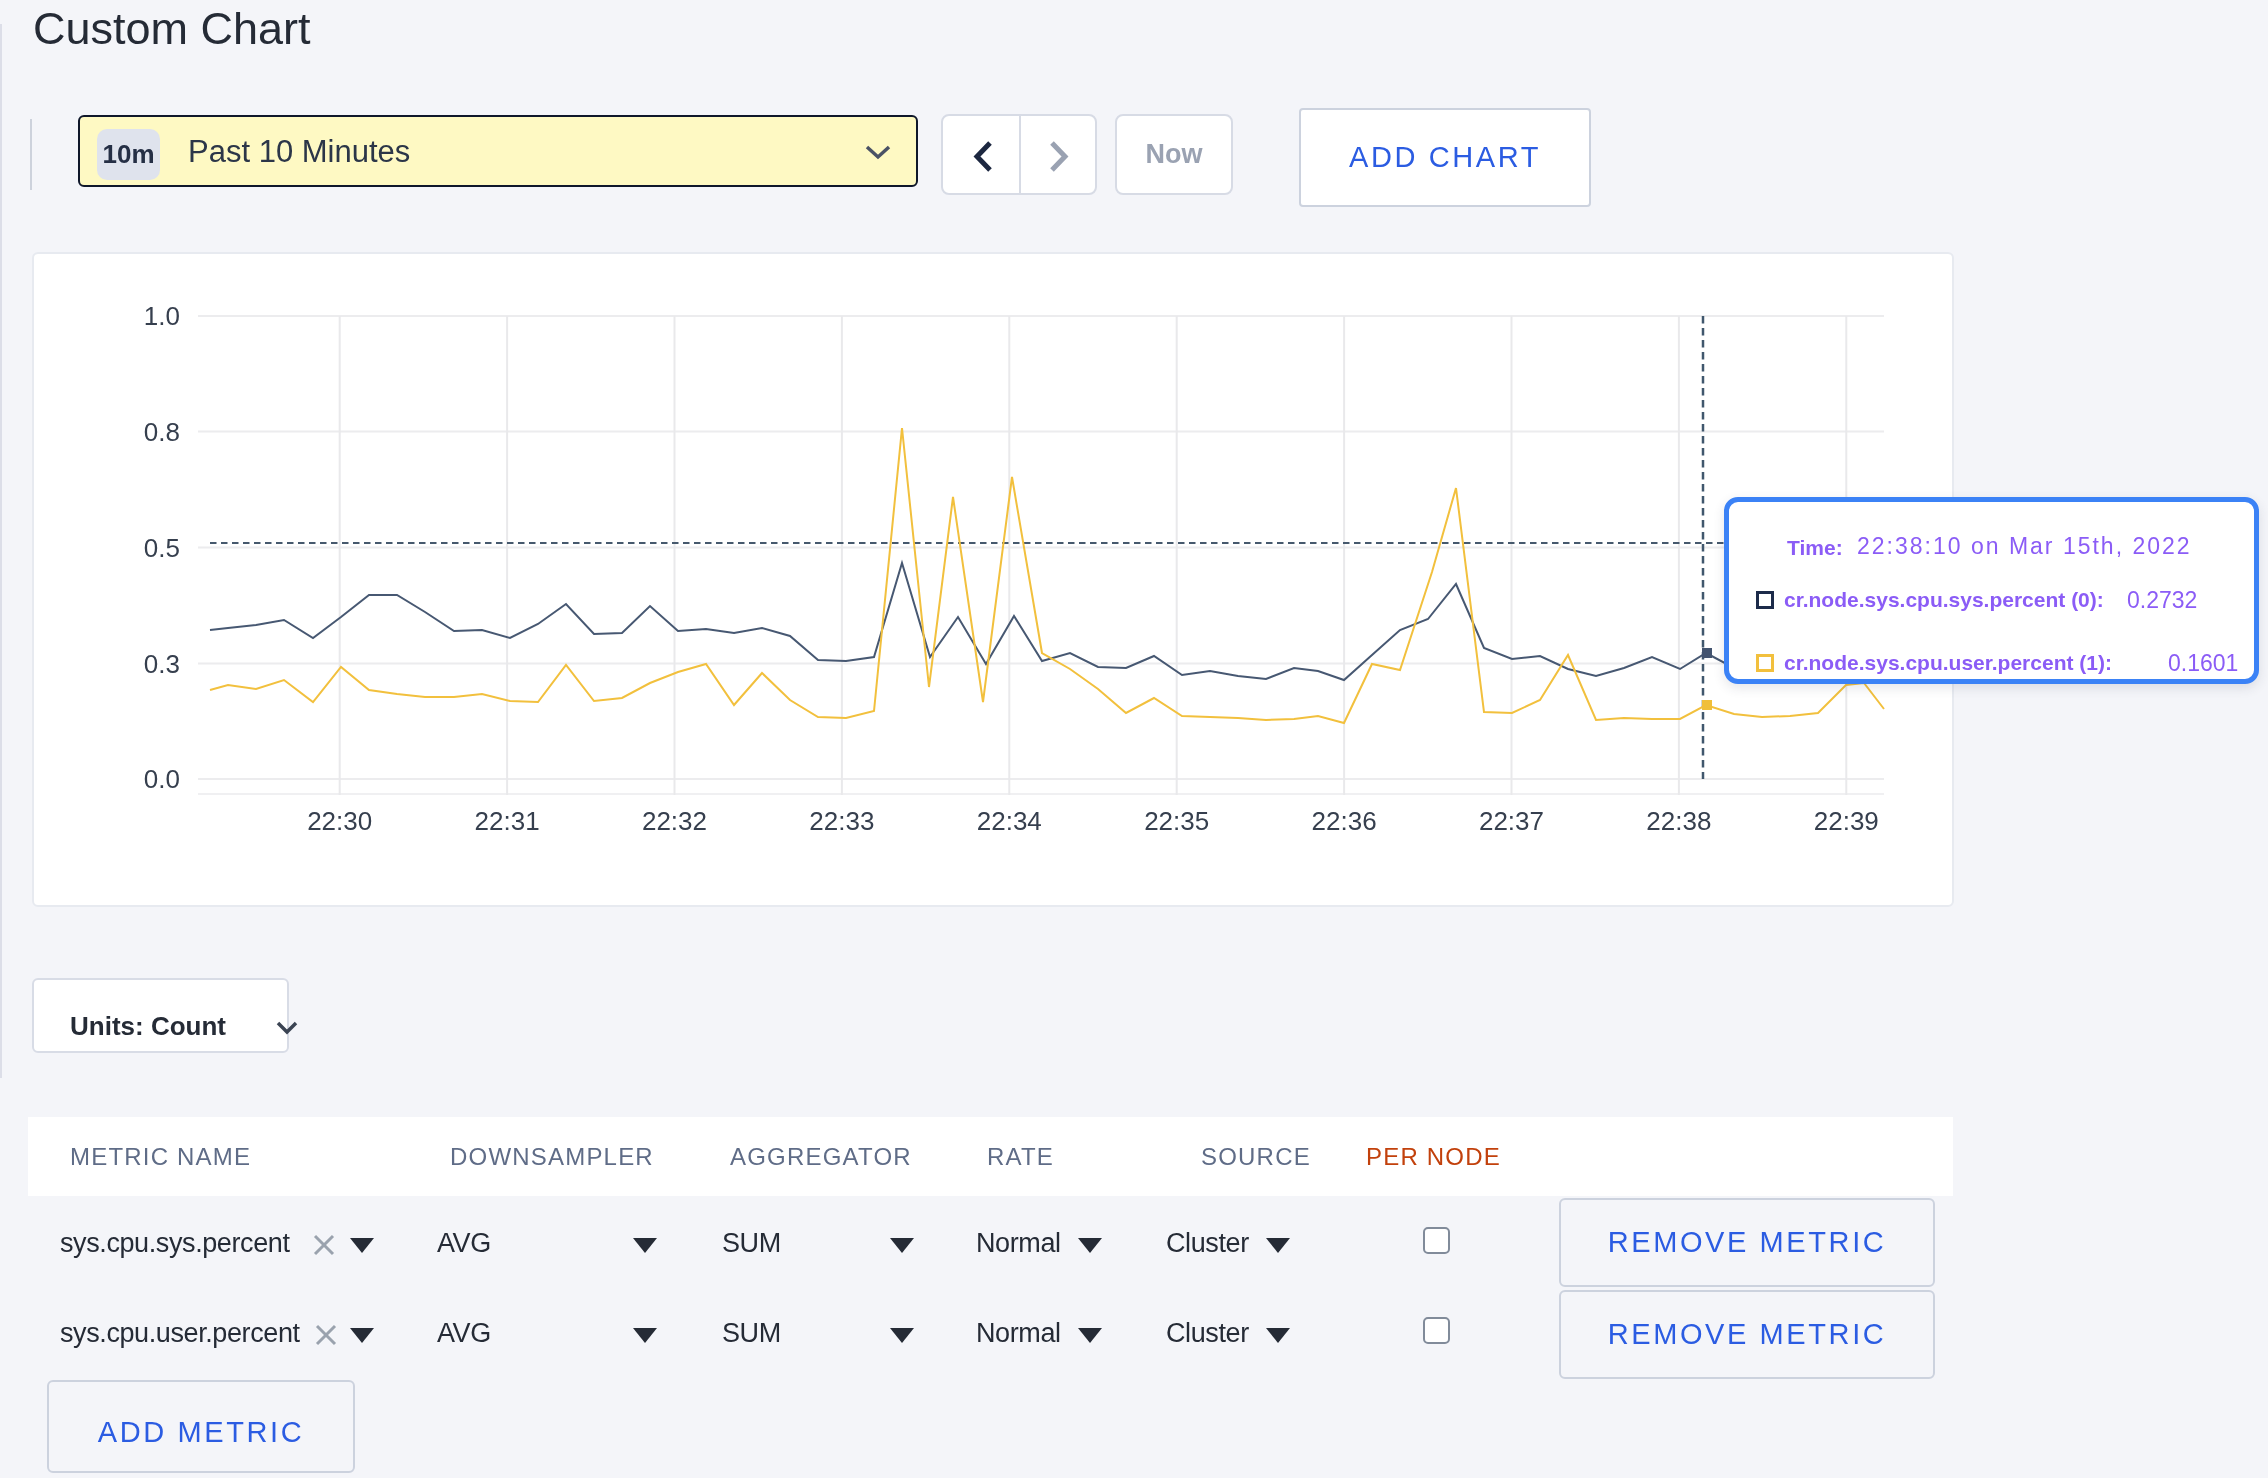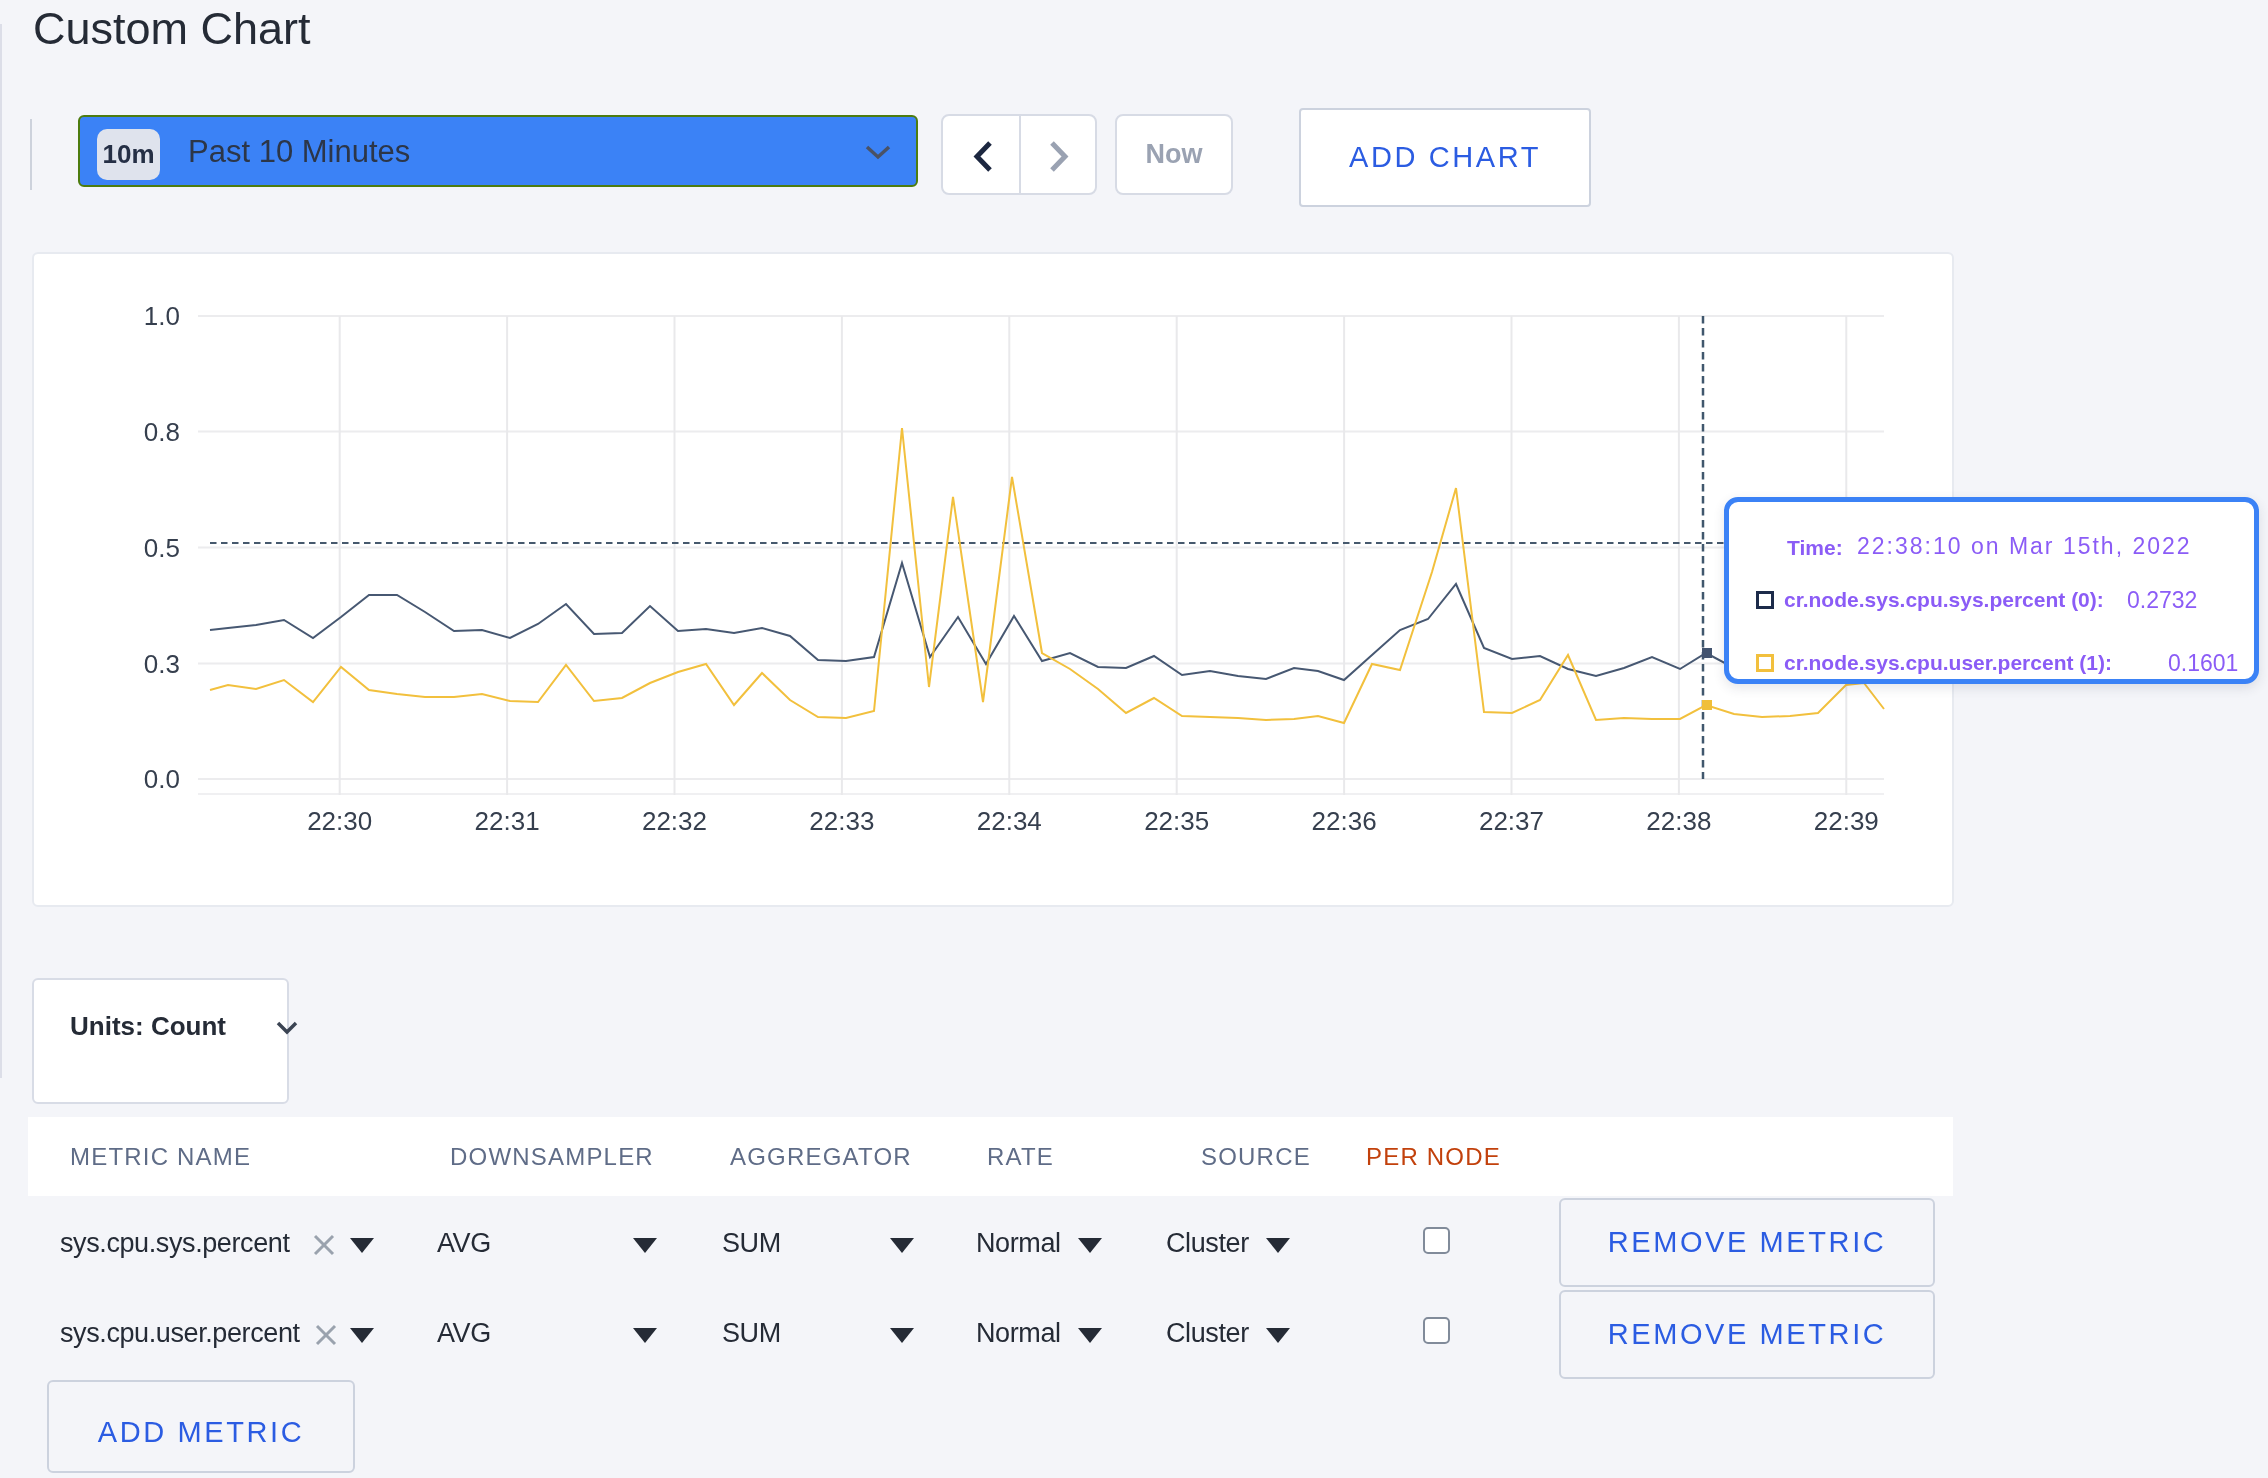--- a/index.html
+++ b/index.html
@@ -10,21 +10,21 @@
 </style>
 </head>
 <body>
 <div id="page">
 
   <div class="abs" style="left:0px; top:24px; width:2px; height:1054px; background:#dcdee8;"></div>
   <div class="abs" style="left:33px; top:3px; font-size:45px; color:#252b36;">Custom Chart</div>
 
   <div class="abs" style="left:30px; top:119px; width:2px; height:71px; background:#cdd2dc;"></div>
 
-  <div class="abs" style="left:78px; top:115px; width:840px; height:72px; background:#3b82f6; border:2px solid #4d7c0f; border-radius:6px;">
+  <div class="abs" style="left:78px; top:115px; width:840px; height:72px; background:#fef9c3; border:2px solid #0f172a; border-radius:6px;">
     <div class="abs" style="left:17px; top:12px; width:63px; height:51px; background:#dfe3ed; border-radius:10px; font-size:26px; font-weight:700; color:#252f45; text-align:center; line-height:51px;">10m</div>
     <div class="abs" style="left:108px; top:0; height:68px; line-height:70px; font-size:31px; color:#2c3648;">Past 10 Minutes</div>
     <svg class="abs" style="right:24px; top:26px;" width="28" height="18" viewBox="0 0 28 18">
         <polyline points="3,4 14,14 25,4" fill="none" stroke="#4a5265" stroke-width="3.5"></polyline>
       </svg>
   </div>
 
   <div class="abs" style="left:941px; top:114px; width:156px; height:81px; background:#fff; border:2px solid #d7dbe5; border-radius:8px;">
     <div class="abs" style="left:76px; top:0; width:2px; height:77px; background:#d7dbe5;"></div>
     <svg class="abs" style="left:28px; top:24px;" width="24" height="33" viewBox="0 0 24 33">
@@ -99,21 +99,21 @@
     <div class="abs" style="left:58px; top:34px; font-size:21px; font-weight:700;">Time:</div>
     <div class="abs" style="left:128px; top:31px; font-size:23px; letter-spacing:2px;">22:38:10 on Mar 15th, 2022</div>
     <div class="abs" style="left:27px; top:89px; width:18px; height:18px; border:3.5px solid #1c2b4a;"></div>
     <div class="abs" style="left:55px; top:86px; font-size:21px; font-weight:700;">cr.node.sys.cpu.sys.percent (0):</div>
     <div class="abs" style="left:398px; top:85px; font-size:23px;">0.2732</div>
     <div class="abs" style="left:27px; top:152px; width:18px; height:18px; border:3.5px solid #f2c03d;"></div>
     <div class="abs" style="left:55px; top:149px; font-size:21px; font-weight:700;">cr.node.sys.cpu.user.percent (1):</div>
     <div class="abs" style="left:439px; top:148px; font-size:23px;">0.1601</div>
   </div>
 
-  <div class="abs" style="left:32px; top:978px; width:257px; height:126px; background:#fff; border:2px solid #d8dce6; border-radius:6px;">
+  <div class="abs" style="left:32px; top:978px; width:257px; height:75px; background:#fff; border:2px solid #d8dce6; border-radius:6px;">
     <div class="abs" style="left:36px; top:0; height:93px; line-height:93px; font-size:26px; font-weight:700; color:#252b36;">Units: Count</div>
     <svg class="abs" style="left:241px; top:40px;" width="24" height="15" viewBox="0 0 24 15">
         <polyline points="3,3 12,12 21,3" fill="none" stroke="#3b4453" stroke-width="3.5"></polyline>
       </svg>
   </div>
 
   <div class="abs" style="left:28px; top:1117px; width:1925px; height:79px; background:#fff;"></div>
   <div class="abs" style="left:0; top:1117px; width:2268px; height:79px;">
     <div class="abs" style="left:70px; top:0; height:79px; line-height:79px; font-size:24px; letter-spacing:1.2px; color:#5f6c87;">METRIC NAME</div>
     <div class="abs" style="left:450px; top:0; height:79px; line-height:79px; font-size:24px; letter-spacing:1.2px; color:#5f6c87;">DOWNSAMPLER</div>

